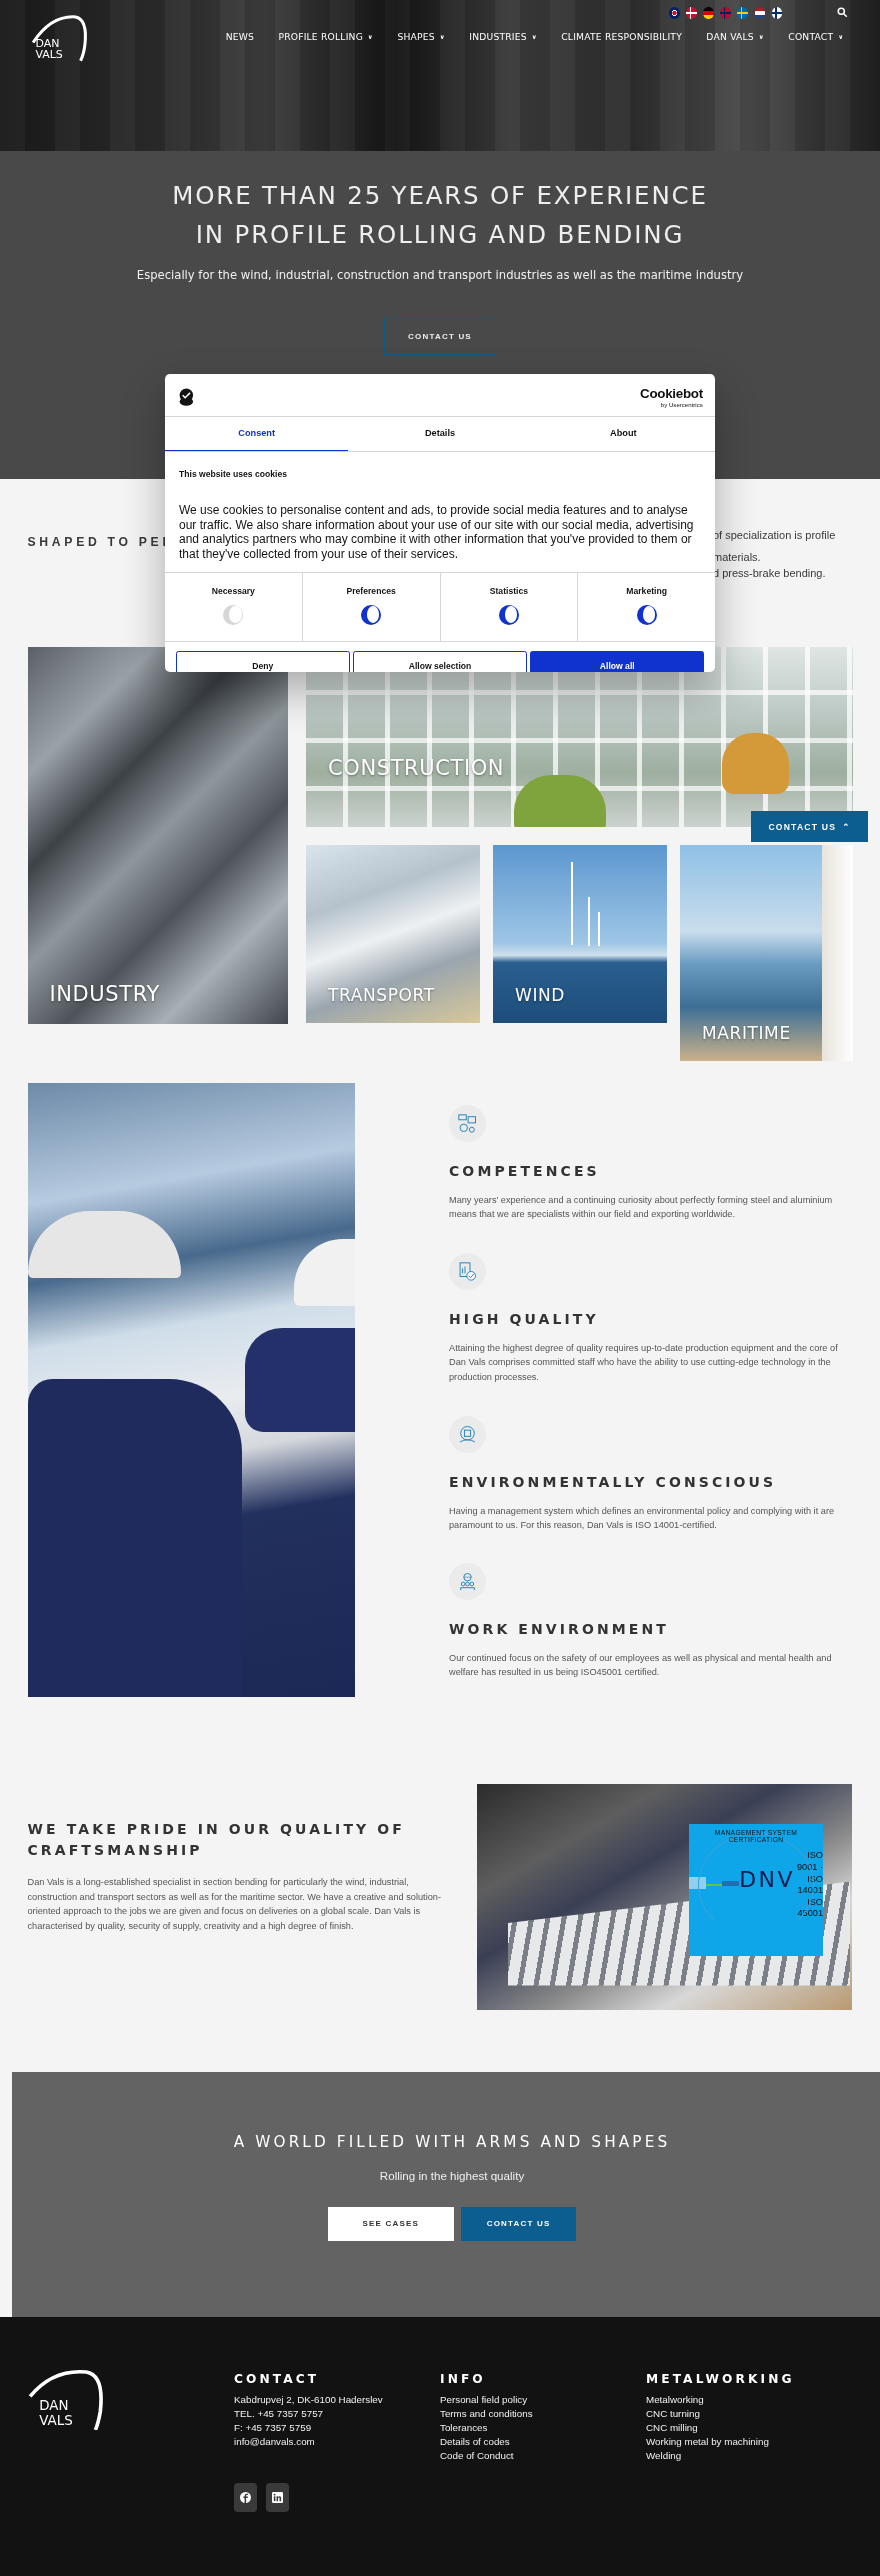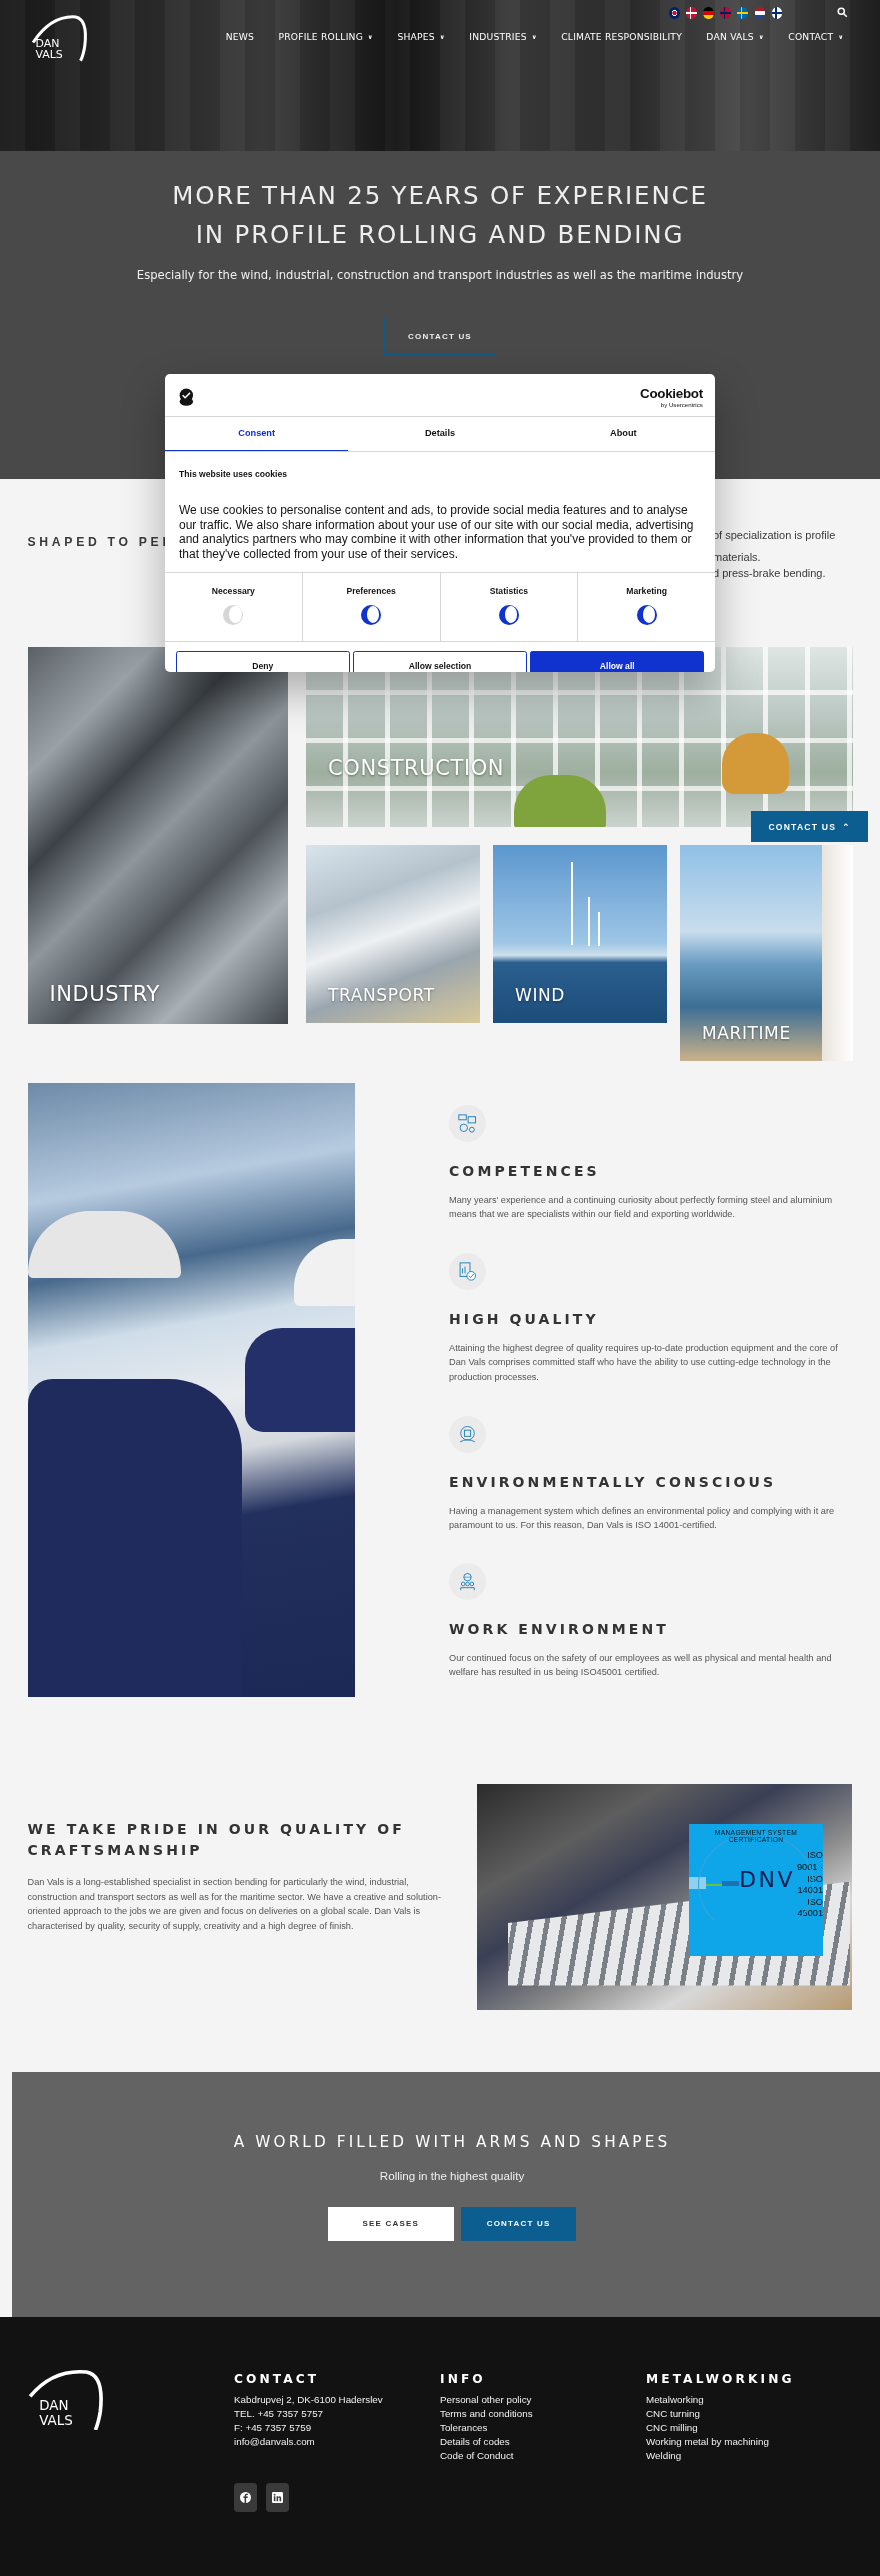--- a/index.html
+++ b/index.html
@@ -327,21 +327,21 @@
   <div class="fcol" style="left:234px;">
     <h4>CONTACT</h4>
     <span class="line">Kabdrupvej 2, DK-6100 Haderslev</span>
     <span class="line">TEL. +45 7357 5757</span>
     <span class="line">F: +45 7357 5759</span>
     <span class="line">info@danvals.com</span>
   </div>
 
   <div class="fcol" style="left:440px;">
     <h4>INFO</h4>
-    <a class="line">Personal other policy</a>
+    <a class="line">Personal field policy</a>
     <a class="line">Terms and conditions</a>
     <a class="line">Tolerances</a>
     <a class="line">Details of codes</a>
     <a class="line">Code of Conduct</a>
   </div>
 
   <div class="fcol" style="left:646px;">
     <h4>METALWORKING</h4>
     <a class="line">Metalworking</a>
     <a class="line">CNC turning</a>

